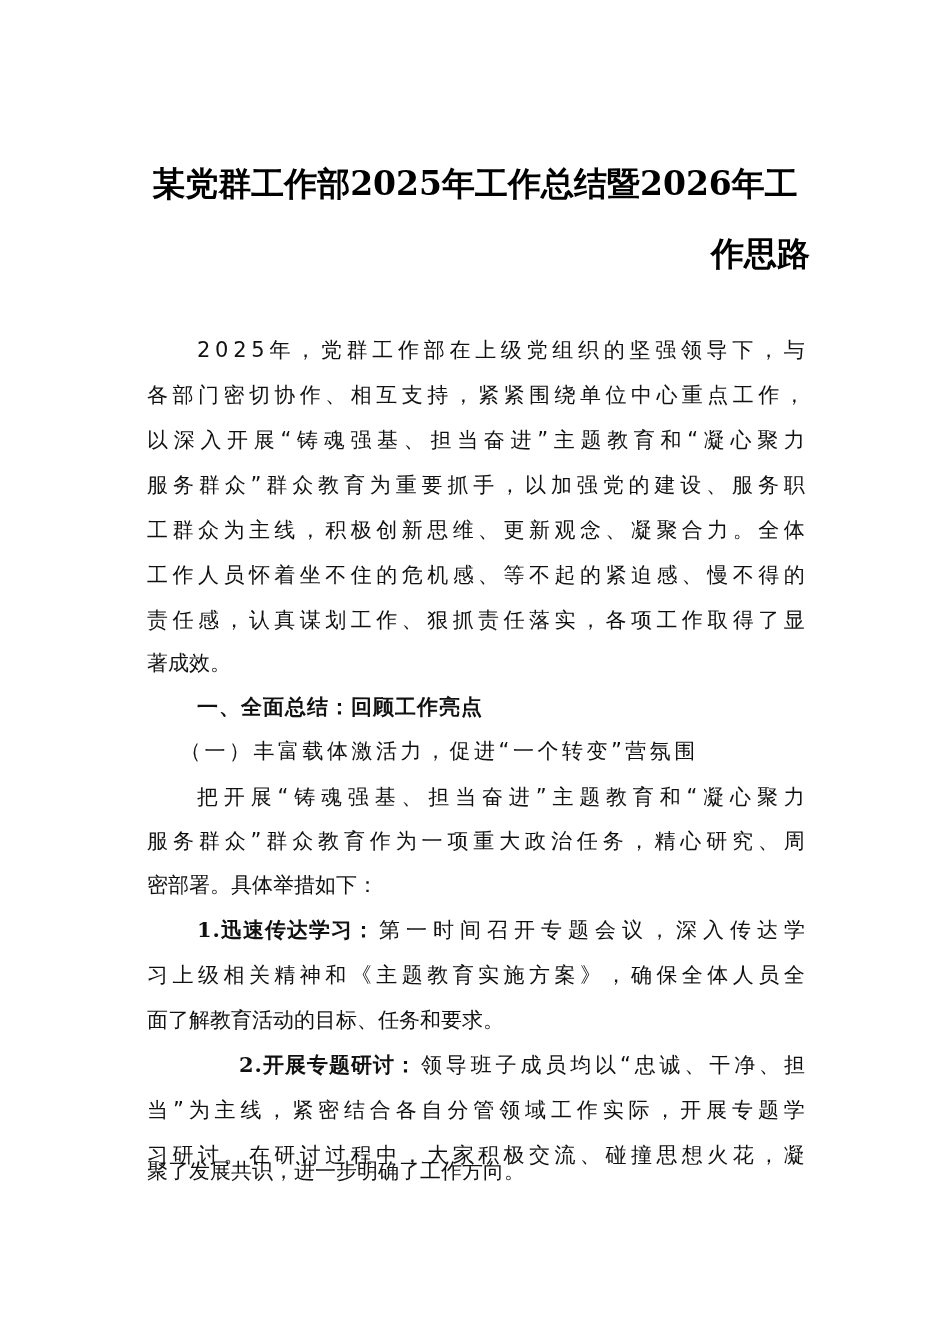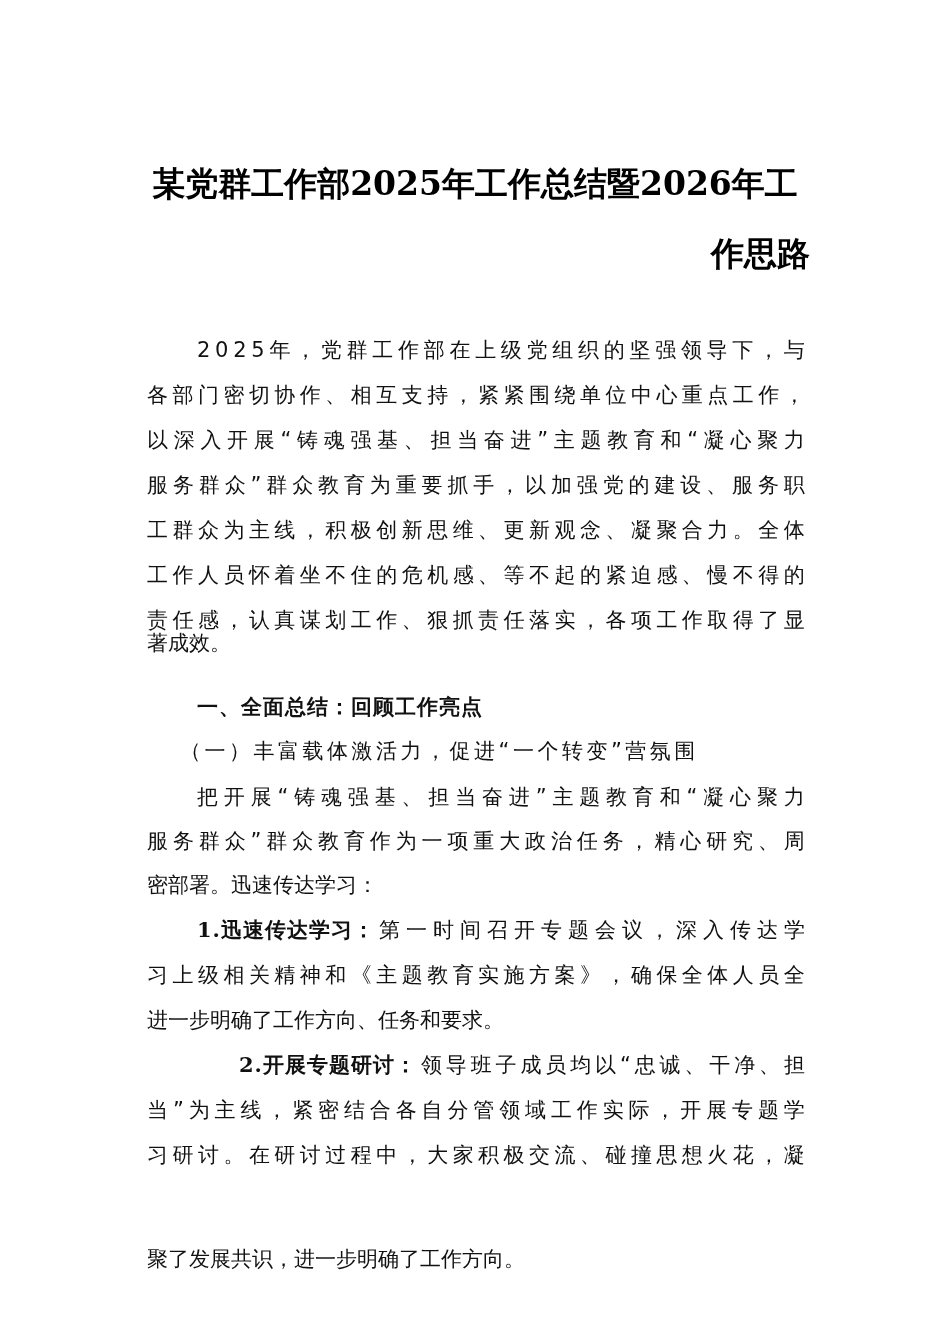--- a/index.html
+++ b/index.html
@@ -222,21 +222,21 @@
       <span>，</span>
       <span>各</span>
       <span>项</span>
       <span>工</span>
       <span>作</span>
       <span>取</span>
       <span>得</span>
       <span>了</span>
       <span>显</span>
     </div>
-  <div class="line last" style="top:628px">著成效。</div>
+  <div class="line last" style="top:648px">著成效。</div>
 
   <div class="line indent h1" style="top:692px">一、全面总结：回顾工作亮点</div>
 
   <div class="line h2" style="top:736px">（一）丰富载体激活力，促进“一个转变”营氛围</div>
 
   <div class="line indent" style="top: 782px; display: flex; justify-content: space-between;">
       <span>把</span>
       <span>开</span>
       <span>展</span>
       <span>“</span>
@@ -282,21 +282,21 @@
       <span>任</span>
       <span>务</span>
       <span>，</span>
       <span>精</span>
       <span>心</span>
       <span>研</span>
       <span>究</span>
       <span>、</span>
       <span>周</span>
     </div>
-  <div class="line last" style="top:870px">密部署。迅速传达学习：</div>
+  <div class="line last" style="top:870px">密部署。具体举措如下：</div>
 
   <div class="line indent" style="top:915px; display:flex; justify-content:space-between; text-align-last:auto;">
     <span class="b" style="font-family:'DejaVu Serif','Liberation Serif',serif; letter-spacing:1px;">1.迅速传达学习：</span>
     <span style="flex: 1 1 0%; text-align: justify; text-align-last: justify; display: flex; justify-content: space-between; margin-left: 4px;">
         <span>第</span>
         <span>一</span>
         <span>时</span>
         <span>间</span>
         <span>召</span>
         <span>开</span>
@@ -333,21 +333,21 @@
       <span>》</span>
       <span>，</span>
       <span>确</span>
       <span>保</span>
       <span>全</span>
       <span>体</span>
       <span>人</span>
       <span>员</span>
       <span>全</span>
     </div>
-  <div class="line last" style="top:1005px">进一步明确了工作方向、任务和要求。</div>
+  <div class="line last" style="top:1005px">面了解教育活动的目标、任务和要求。</div>
 
   <div class="line indent" style="top:1050px; display:flex; justify-content:space-between; text-align-last:auto;">
     <span class="b" style="font-family:'DejaVu Serif','Liberation Serif',serif; letter-spacing:1px;margin-left:42px;">2.开展专题研讨：</span>
     <span style="flex: 1 1 0%; text-align: justify; text-align-last: justify; display: flex; justify-content: space-between; margin-left: 4px;">
         <span>领</span>
         <span>导</span>
         <span>班</span>
         <span>子</span>
         <span>成</span>
         <span>员</span>
@@ -412,15 +412,15 @@
       <span>、</span>
       <span>碰</span>
       <span>撞</span>
       <span>思</span>
       <span>想</span>
       <span>火</span>
       <span>花</span>
       <span>，</span>
       <span>凝</span>
     </div>
-  <div class="line last" style="top:1244px">聚了发展共识，进一步明确了工作方向。</div>
+  <div class="line last" style="top:1156px">聚了发展共识，进一步明确了工作方向。</div>
 
 </div>
 
 </body></html>

